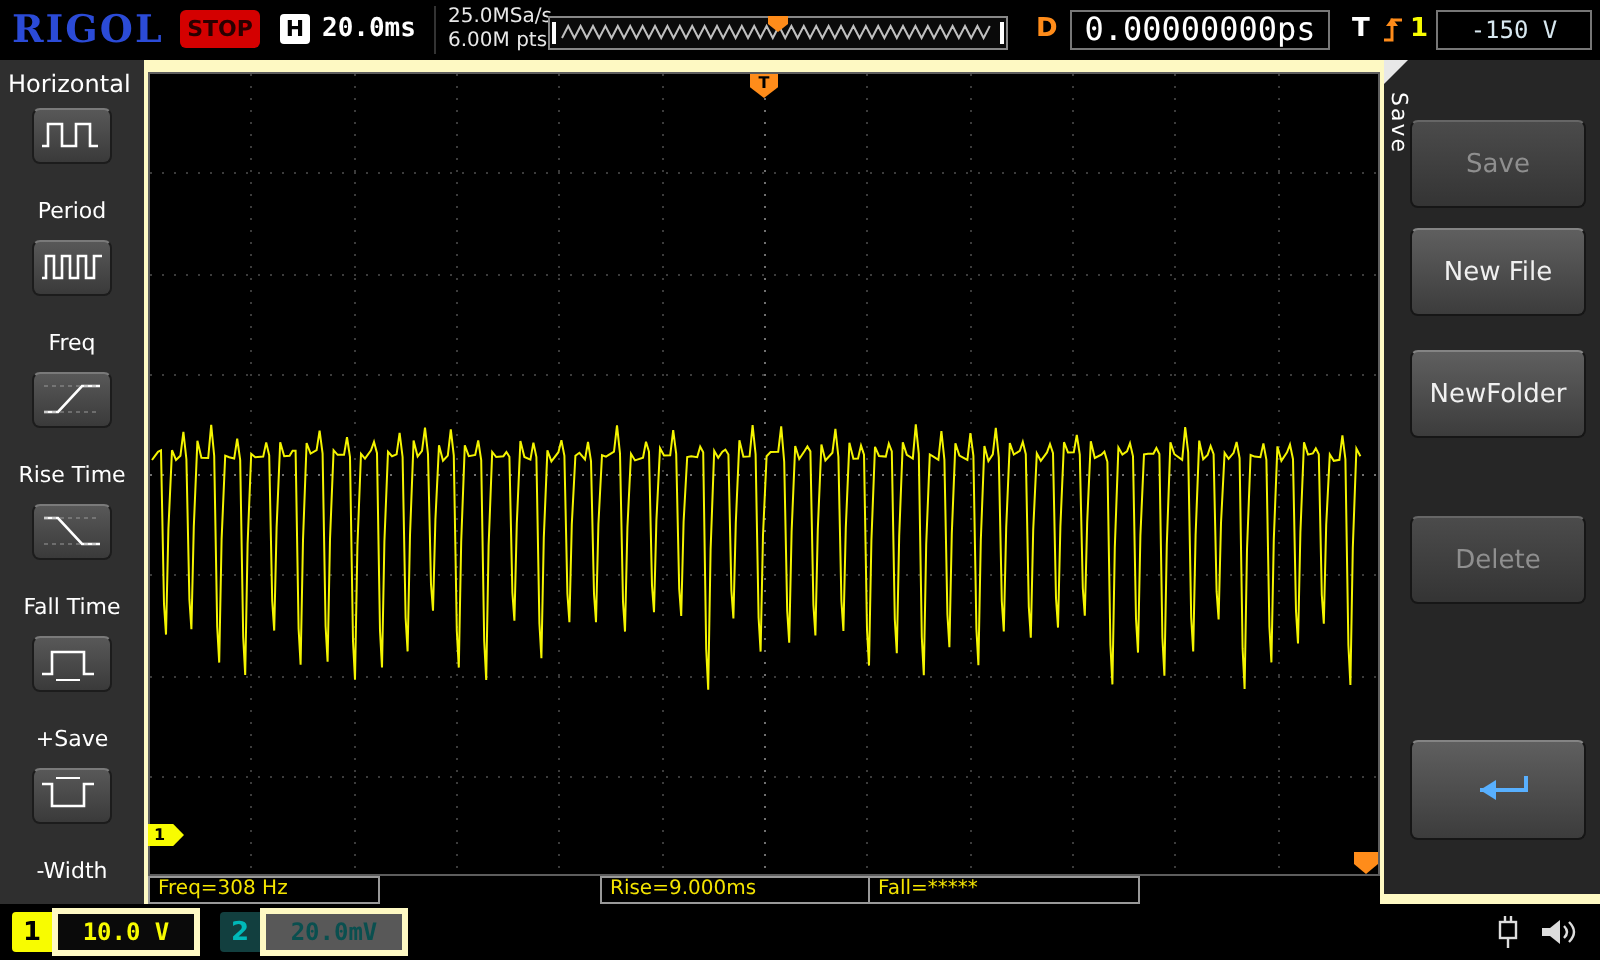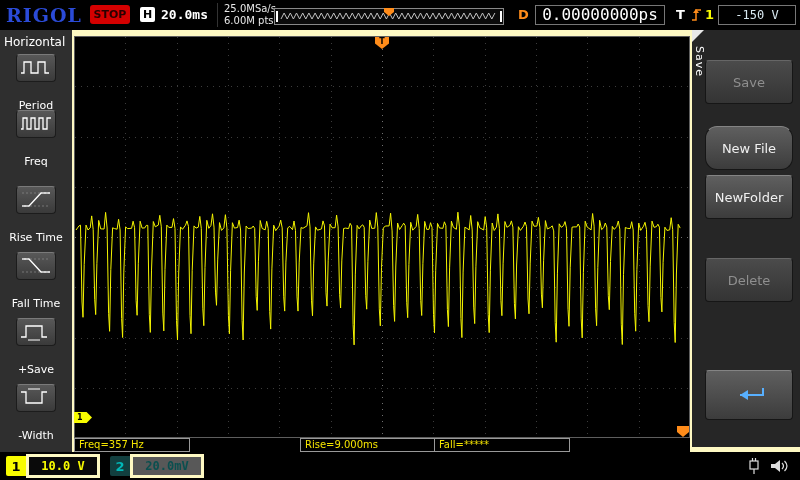--- a/index.html
+++ b/index.html
@@ -63,21 +63,21 @@
   .rmenu{position:absolute;left:692px;top:30px;width:108px;height:417px;background:#262626;}
   .rtab-tri{position:absolute;left:0;top:0;width:0;height:0;
         border-top:12px solid #e8e8e8;border-right:12px solid transparent;}
   .rtab{position:absolute;left:1px;top:16px;color:#fff;font-size:11px;
         writing-mode:vertical-rl;letter-spacing:1px;}
   .rbtn{position:absolute;left:13px;width:86px;height:42px;border-radius:4px;
         background:linear-gradient(#5f5f5f,#3c3c3c);border:1px solid #161616;border-top-color:#848484;
         color:#f0f0f0;font-size:13px;display:flex;align-items:center;justify-content:center;cursor:pointer;}
   .rbtn.disabled{background:linear-gradient(#4b4b4b,#343434);color:#8f8f8f;border-top-color:#666;}
   .rbtn-save{top:30px;}
-  .rbtn-newfile{top:96px;border-radius:12px;}
+  .rbtn-newfile{top:84px;}
   .rbtn-newfolder{top:145px;text-align:center;}
   .rbtn-delete{top:228px;}
   .rbtn-return{top:340px;height:48px;}
 
   
   .statusbar{position:absolute;left:0;top:452px;width:800px;height:28px;background:#000;}
   .ch{position:absolute;top:4px;display:flex;align-items:center;height:20px;}
   .ch1{left:6px;}
   .ch2{left:110px;}
   .ch-tab{width:20px;height:20px;font-size:13px;font-weight:bold;display:flex;align-items:center;
@@ -130,21 +130,21 @@
 
     <div class="side-item" style="top:24px">
       <span class="icon-box">
         <svg width="34" height="22">
             <path d="M2,17 h3 v-11 h7 v11 h7 v-11 h7 v11 h4" fill="none" stroke="#fff" stroke-width="1.3"></path>
           </svg>
       </span>
       <div class="side-label">Period</div>
     </div>
 
-    <div class="side-item" style="top:80px">
+    <div class="side-item" style="top:90px">
       <span class="icon-box">
         <svg width="34" height="22">
             <path d="M2,17 h2 v-11 h4 v11 h4 v-11 h4 v11 h4 v-11 h4 v11 h4 v-11 h4" fill="none" stroke="#fff" stroke-width="1.3"></path>
           </svg>
       </span>
       <div class="side-label">Freq</div>
     </div>
 
     <div class="side-item" style="top:222px">
       <span class="icon-box">
@@ -209,21 +209,21 @@
         <line x1="1" y1="302.5" x2="615" y2="302.5" stroke="#3c3c3c" stroke-dasharray="1,5"></line>
         <line x1="1" y1="352.5" x2="615" y2="352.5" stroke="#3c3c3c" stroke-dasharray="1,5"></line>
         <polyline points="2.0,194.0 3.5,191.9 5.0,189.9 6.5,189.2 8.0,266.0 9.0,281.3 10.2,228.4 12.0,189.1 14.0,194.0 16.2,191.9 17.7,179.9 19.2,193.6 20.7,263.7 21.7,278.6 22.9,227.4 24.7,184.4 26.7,192.9 30.1,193.0 31.6,176.4 33.1,192.0 34.6,277.4 35.6,295.3 36.8,233.7 38.6,191.8 40.6,192.6 43.1,193.2 44.6,183.3 46.1,194.0 47.6,282.5 48.6,301.5 49.8,236.1 51.6,190.9 53.6,192.6 57.6,192.3 59.1,185.2 60.6,191.7 62.1,264.3 63.1,279.3 64.3,227.7 66.1,185.2 68.1,192.1 70.8,191.9 72.3,189.4 73.8,189.4 75.3,278.3 76.3,296.4 77.5,234.1 79.3,185.5 81.3,190.8 84.3,189.1 85.8,179.3 87.3,190.8 88.8,277.1 89.8,294.9 91.0,233.6 92.8,189.1 94.8,191.4 98.0,191.4 99.5,182.6 101.0,192.5 102.5,284.5 103.5,303.9 104.7,237.0 106.5,190.9 108.5,193.3 111.5,189.2 113.0,184.9 114.5,190.6 116.0,279.4 117.0,297.7 118.2,234.7 120.0,189.9 122.0,192.1 124.3,191.2 125.8,180.4 127.3,192.5 128.8,272.8 129.8,289.7 131.0,231.6 132.8,184.3 134.8,192.3 137.0,189.4 138.5,177.8 140.0,191.1 141.5,256.1 142.5,269.3 143.7,223.9 145.5,186.6 147.5,194.4 149.9,191.8 151.4,178.7 152.9,191.8 154.4,279.4 155.4,297.8 156.6,234.7 158.4,186.7 160.4,192.1 163.6,191.5 165.1,184.2 166.6,194.0 168.1,284.5 169.1,304.0 170.3,237.0 172.1,190.0 174.1,192.5 177.7,192.1 179.2,190.0 180.7,192.4 182.2,260.3 183.2,274.4 184.4,225.8 186.2,184.5 188.2,192.5 191.2,193.8 192.7,185.3 194.2,192.5 195.7,275.6 196.7,293.1 197.9,232.9 199.7,189.2 201.7,194.7 205.2,190.1 206.7,184.1 208.2,191.9 209.7,260.8 210.7,275.1 211.9,226.1 213.7,191.9 215.7,190.4 218.5,193.7 220.0,185.0 221.5,194.5 223.0,260.9 224.0,275.1 225.2,226.1 227.0,191.6 229.0,192.3 233.0,189.8 234.5,176.7 236.0,190.8 237.5,264.8 238.5,279.8 239.7,227.9 241.5,190.9 243.5,194.2 247.5,192.9 249.0,184.9 250.5,189.9 252.0,256.8 253.0,270.1 254.2,224.2 256.0,188.1 258.0,191.8 261.1,191.7 262.6,179.1 264.1,190.9 265.6,258.3 266.6,272.0 267.8,224.9 269.6,192.5 271.6,192.1 274.6,192.6 276.1,187.3 277.6,190.1 279.1,288.6 280.1,308.9 281.3,238.9 283.1,189.4 285.1,192.9 287.2,189.9 288.7,188.8 290.2,191.3 291.7,259.3 292.7,273.2 293.9,225.3 295.7,184.1 297.7,192.4 300.8,192.2 302.3,176.6 303.8,191.1 305.3,272.9 306.3,289.8 307.5,231.6 309.3,192.1 311.3,190.0 315.1,189.9 316.6,177.2 318.1,194.9 319.6,269.3 320.6,285.4 321.8,230.0 323.6,187.0 325.6,193.5 328.2,189.6 329.7,187.2 331.2,189.7 332.7,266.3 333.7,281.7 334.9,228.6 336.7,186.3 338.7,194.2 342.2,190.4 343.7,178.4 345.2,192.5 346.7,264.4 347.7,279.5 348.9,227.7 350.7,185.4 352.7,193.4 355.0,193.3 356.5,186.7 358.0,191.3 359.5,278.7 360.5,296.8 361.7,234.3 363.5,187.4 365.5,192.0 368.9,192.3 370.4,185.8 371.9,189.7 373.4,273.6 374.4,290.6 375.6,231.9 377.4,185.2 379.4,191.4 382.4,193.3 383.9,176.2 385.4,190.9 386.9,282.6 387.9,301.6 389.1,236.1 390.9,191.2 392.9,192.4 395.2,193.9 396.7,179.5 398.2,193.9 399.7,271.1 400.7,287.6 401.9,230.8 403.7,185.7 405.7,191.8 409.7,194.0 411.2,180.6 412.7,191.9 414.2,278.5 415.2,296.6 416.4,234.2 418.2,187.0 420.2,194.5 422.4,191.2 423.9,177.9 425.4,192.8 426.9,264.6 427.9,279.7 429.1,227.8 430.9,185.5 432.9,191.3 435.9,189.4 437.4,184.9 438.9,191.1 440.4,267.3 441.4,282.9 442.6,229.0 444.4,190.7 446.4,194.4 449.5,190.2 451.0,186.0 452.5,190.6 454.0,263.0 455.0,277.8 456.2,227.1 458.0,185.1 460.0,190.2 462.9,190.1 464.4,181.4 465.9,191.3 467.4,258.1 468.4,271.8 469.6,224.8 471.4,184.6 473.4,193.0 476.7,191.3 478.2,189.8 479.7,194.9 481.2,286.4 482.2,306.2 483.4,237.9 485.2,187.8 487.2,191.3 489.5,189.7 491.0,185.6 492.5,192.2 494.0,273.3 495.0,290.3 496.2,231.8 498.0,191.2 500.0,190.9 502.7,190.9 504.2,188.0 505.7,191.0 507.2,282.9 508.2,301.9 509.4,236.3 511.2,185.2 513.2,191.1 517.1,193.9 518.6,177.5 520.1,190.2 521.6,272.8 522.6,289.7 523.8,231.6 525.6,184.3 527.6,193.6 529.8,191.5 531.3,187.0 532.8,191.1 534.3,259.7 535.3,273.7 536.5,225.5 538.3,190.4 540.3,193.4 542.8,190.4 544.3,185.0 545.8,193.1 547.3,288.2 548.3,308.5 549.5,238.7 551.3,191.5 553.3,192.3 556.2,192.6 557.7,185.7 559.2,193.9 560.7,277.3 561.7,295.2 562.9,233.7 564.7,187.2 566.7,194.4 569.5,190.2 571.0,186.3 572.5,193.6 574.0,269.5 575.0,285.7 576.2,230.1 578.0,185.1 580.0,191.3 582.4,190.7 583.9,188.2 585.4,191.1 586.9,261.5 587.9,275.9 589.1,226.4 590.9,191.2 592.9,194.4 595.7,193.9 597.2,181.7 598.7,193.6 600.2,286.6 601.2,306.5 602.4,238.0 604.2,188.3 606.2,192.1" fill="none" stroke="#f4f400" stroke-width="1"></polyline>
       </svg>
     <div class="trig-marker">T</div>
     <div class="gnd-marker">1</div>
     <div class="trig-lvl-marker"></div>
   </div>
 
   <div class="meas">
-    <div class="mbox mbox1">Freq=357 Hz</div>
+    <div class="mbox mbox1">Freq=308 Hz</div>
     <div class="mbox mbox2">Rise=9.000ms</div>
     <div class="mbox mbox3">Fall=*****</div>
   </div>
 
   <div class="rmenu">
     <div class="rtab-tri"></div>
     <div class="rtab">Save</div>
 
     <div class="rbtn rbtn-save disabled">Save</div>
     <div class="rbtn rbtn-newfile">New File</div>

